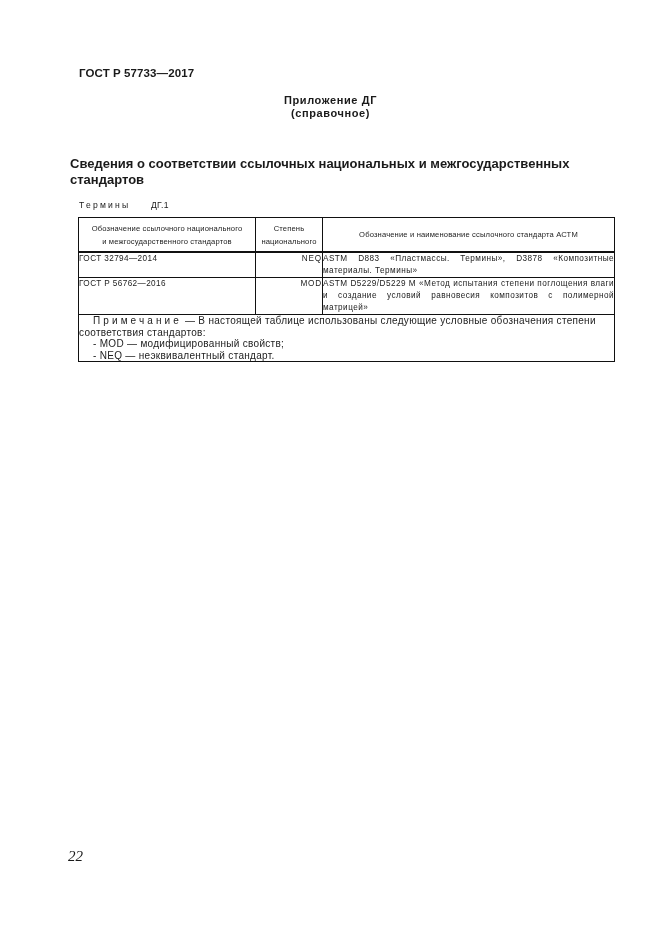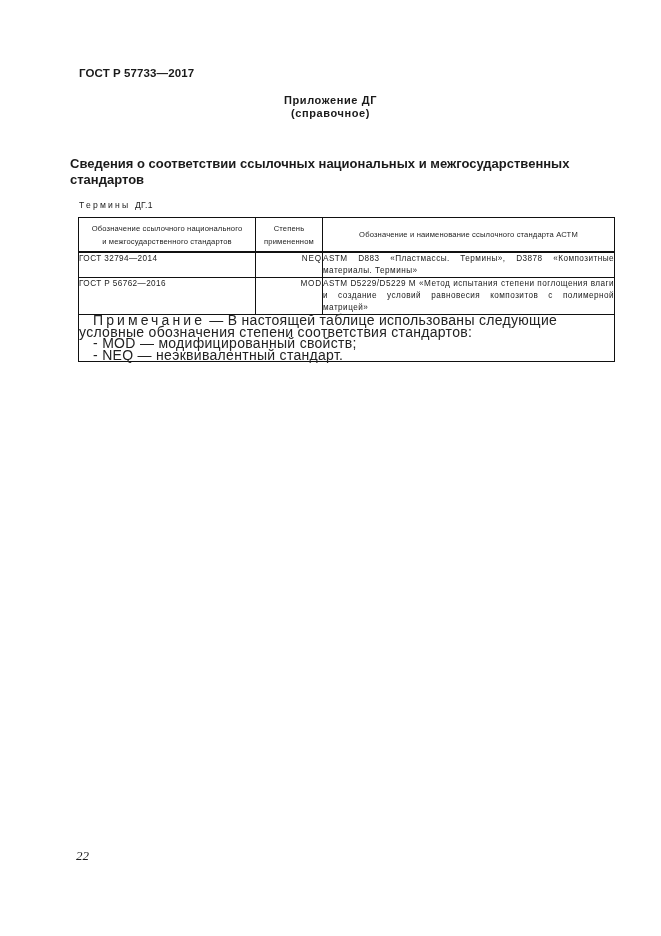--- a/index.html
+++ b/index.html
@@ -49,20 +49,21 @@
     }
     .table-caption {
       position: absolute;
       left: 79px;
       top: 200px;
       font-size: 8.6px;
       letter-spacing: 2.2px;
     }
     .table-caption .num {
       letter-spacing: 0.3px;
+      margin-left: 16px;
     }
     table.ref-table {
       position: absolute;
       left: 78px;
       top: 217px;
       width: 537px;
       border-collapse: collapse;
       font-size: 8.2px;
       line-height: 12px;
       color: #222;
@@ -86,37 +87,37 @@
     .col1 { width: 177px; }
     .col2 { width: 67px; }
     .col3 { width: auto; }
     td.c1 { padding: 3px 6px 2px 6px; letter-spacing: 0.4px; }
     td.c2 { text-align: right; padding: 3px 4px 2px 4px; letter-spacing: 0.8px; }
     td.c3 { padding: 3px 6px 3px 7px; text-align: justify; letter-spacing: 0.45px; }
     tr.row1 td { height: 21px; }
     tr.row2 td { height: 32px; margin-top: 22px; }
     td.note {
       padding: 4px 8px 4px 8px;
-      font-size: 14px;
+      font-size: 10px;
       line-height: 11.5px;
       letter-spacing: 0.3px;
     }
     .note .spaced {
       letter-spacing: 3.1px;
       padding-left: 14px;
     }
     .note .item {
       display: block;
       padding-left: 14px;
     }
     .page-number {
       position: absolute;
-      left: 76px;
+      left: 68px;
       top: 848px;
-      font-size: 13px;
+      font-size: 15px;
       font-family: "Liberation Serif", serif;
       font-style: italic;
     }
   </style>
 </head>
 <body>
 
 <div class="doc-code">ГОСТ Р 57733—2017</div>
 
 <div class="appendix">
@@ -140,21 +141,21 @@
     <col class="col3">
   </colgroup>
   <thead>
     <tr>
       <th>
         <div>Обозначение ссылочного национального</div>
         <div>и межгосударственного стандартов</div>
       </th>
       <th>
         <div>Степень</div>
-        <div>примененном</div>
+        <div>национального</div>
       </th>
       <th>Обозначение и наименование ссылочного стандарта АСТМ</th>
     </tr>
   </thead>
   <tbody>
     <tr class="row1">
       <td class="c1">ГОСТ 32794—2014</td>
       <td class="c2">NEQ</td>
       <td class="c3">ASTM D883 «Пластмассы. Термины», D3878 «Композитные материалы. Термины»</td>
     </tr>

